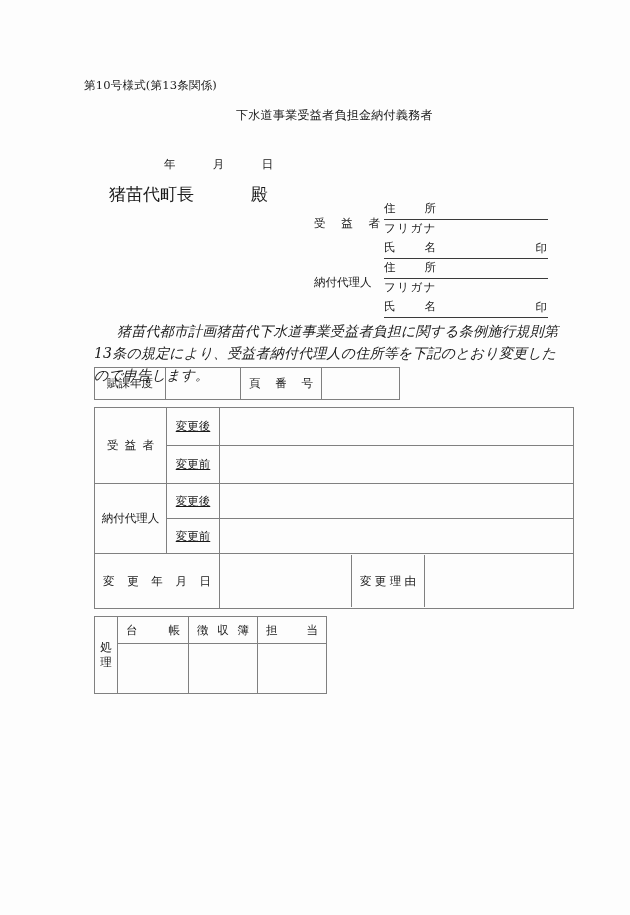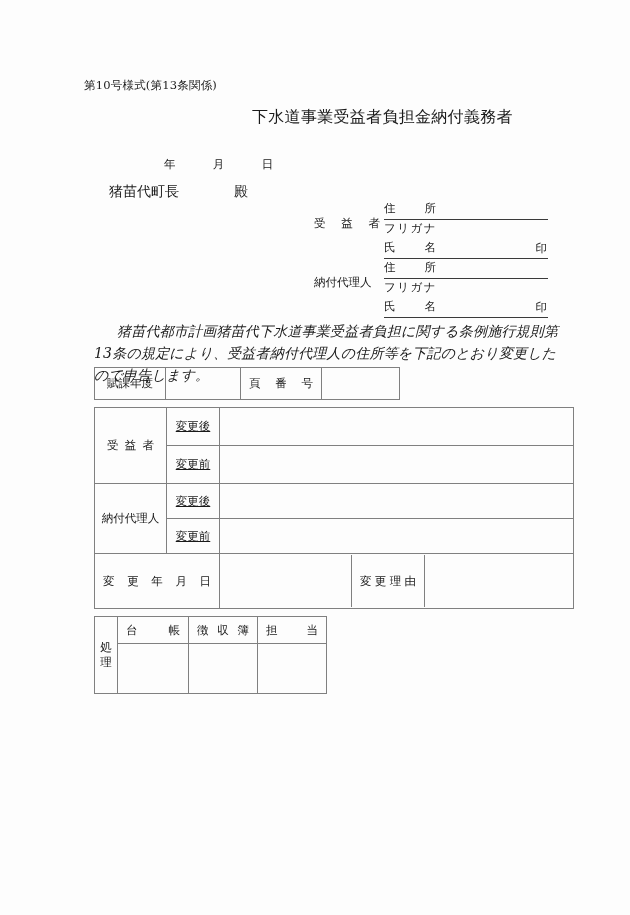--- a/index.html
+++ b/index.html
@@ -30,24 +30,23 @@
     left: 68px;
     top: 78px;
     font-size: 11.5px;
     letter-spacing: 0.2px;
     white-space: nowrap;
   }
   .title-line-1 {
     position: absolute;
     left: 220px;
     top: 107px;
-    font-size: 16px;
+    font-size: 12px;
     letter-spacing: 0.3px;
     white-space: nowrap;
-    margin-left: 16px;
   }
   .title-line-2 {
     position: absolute;
     left: 220px;
     top: 132px;
     font-size: 12px;
     letter-spacing: 0.3px;
     white-space: nowrap;
   }
   .date-line {
@@ -55,21 +54,21 @@
     left: 148px;
     top: 157px;
     font-size: 11.5px;
     white-space: nowrap;
   }
   .date-line .gap { display: inline-block; width: 30px; }
   .addressee {
     position: absolute;
     left: 93px;
     top: 183px;
-    font-size: 14px;
+    font-size: 17px;
     white-space: nowrap;
   }
   .addressee .gap { display: inline-block; width: 46px; }
 
   
   .sig-block {
     position: absolute;
     left: 298px;
     width: 236px;
     height: 58px;

